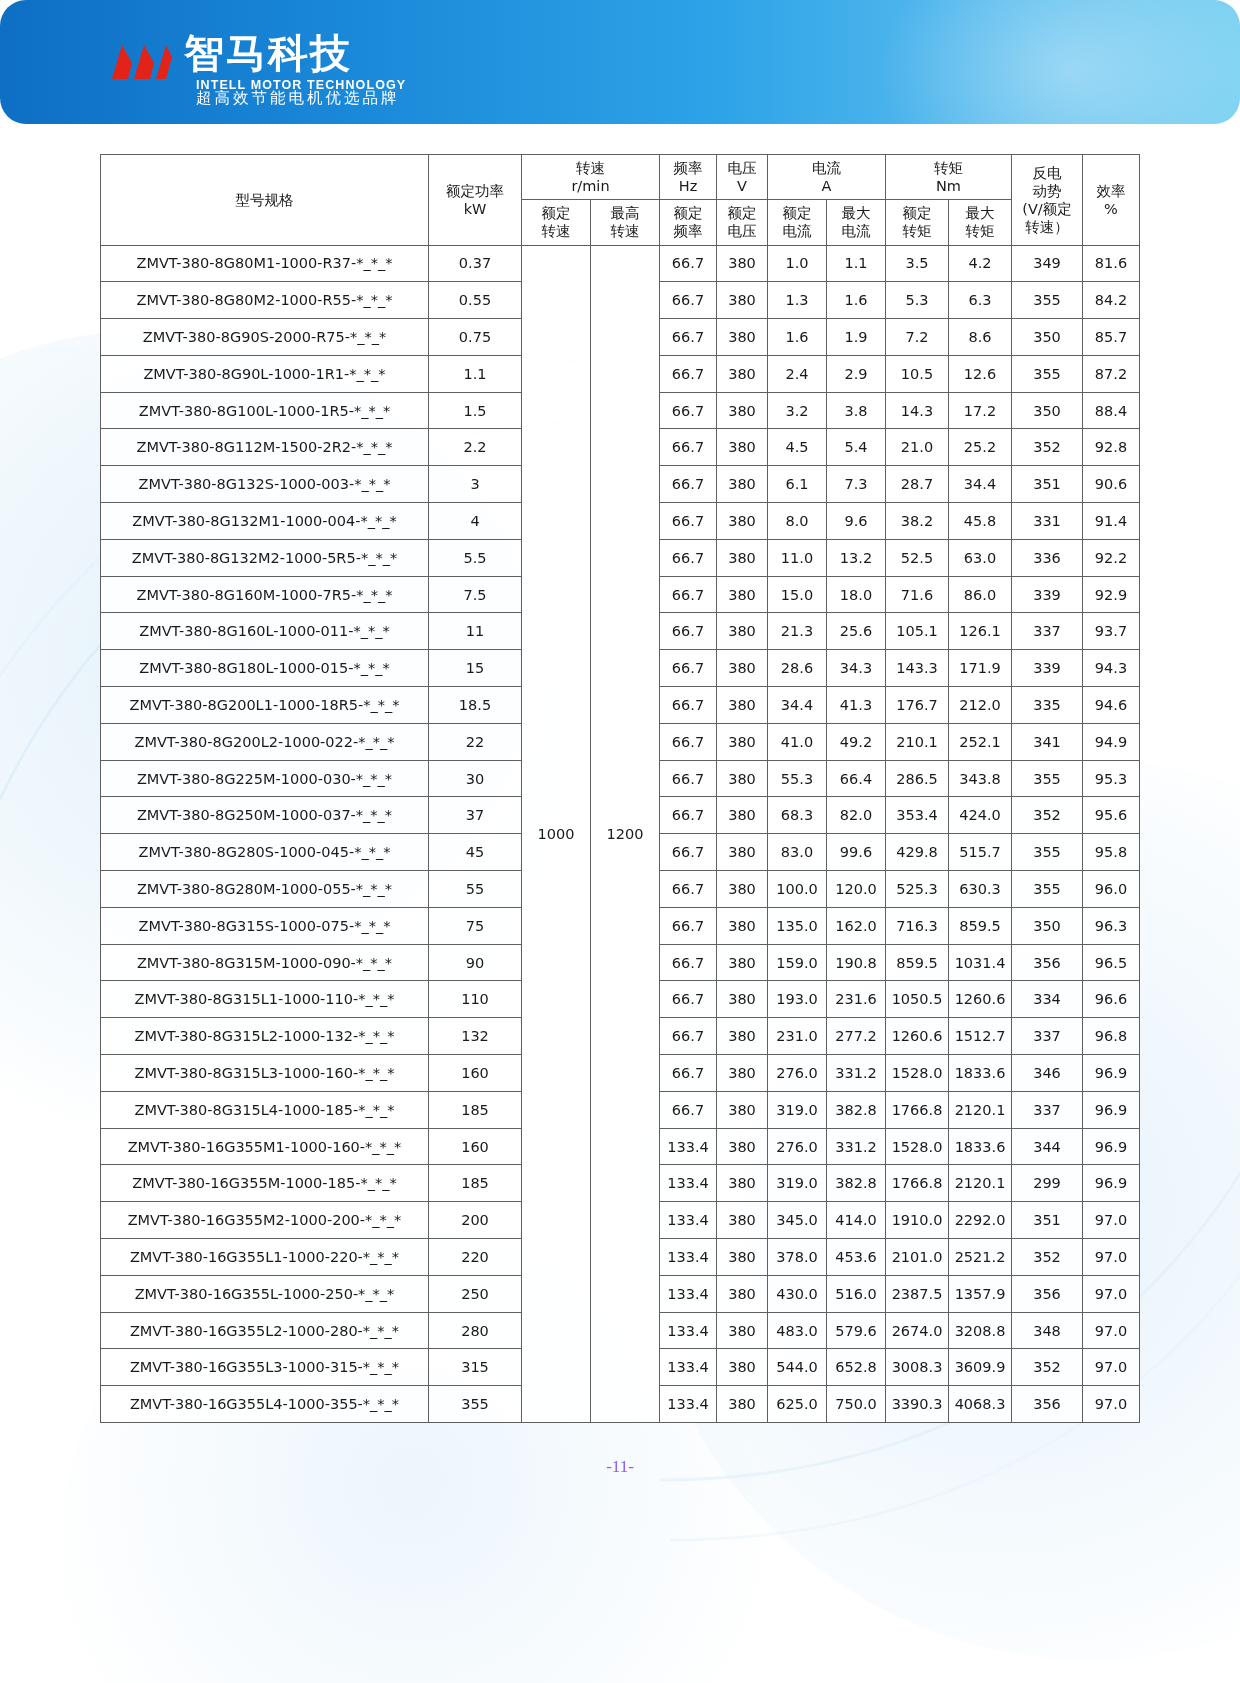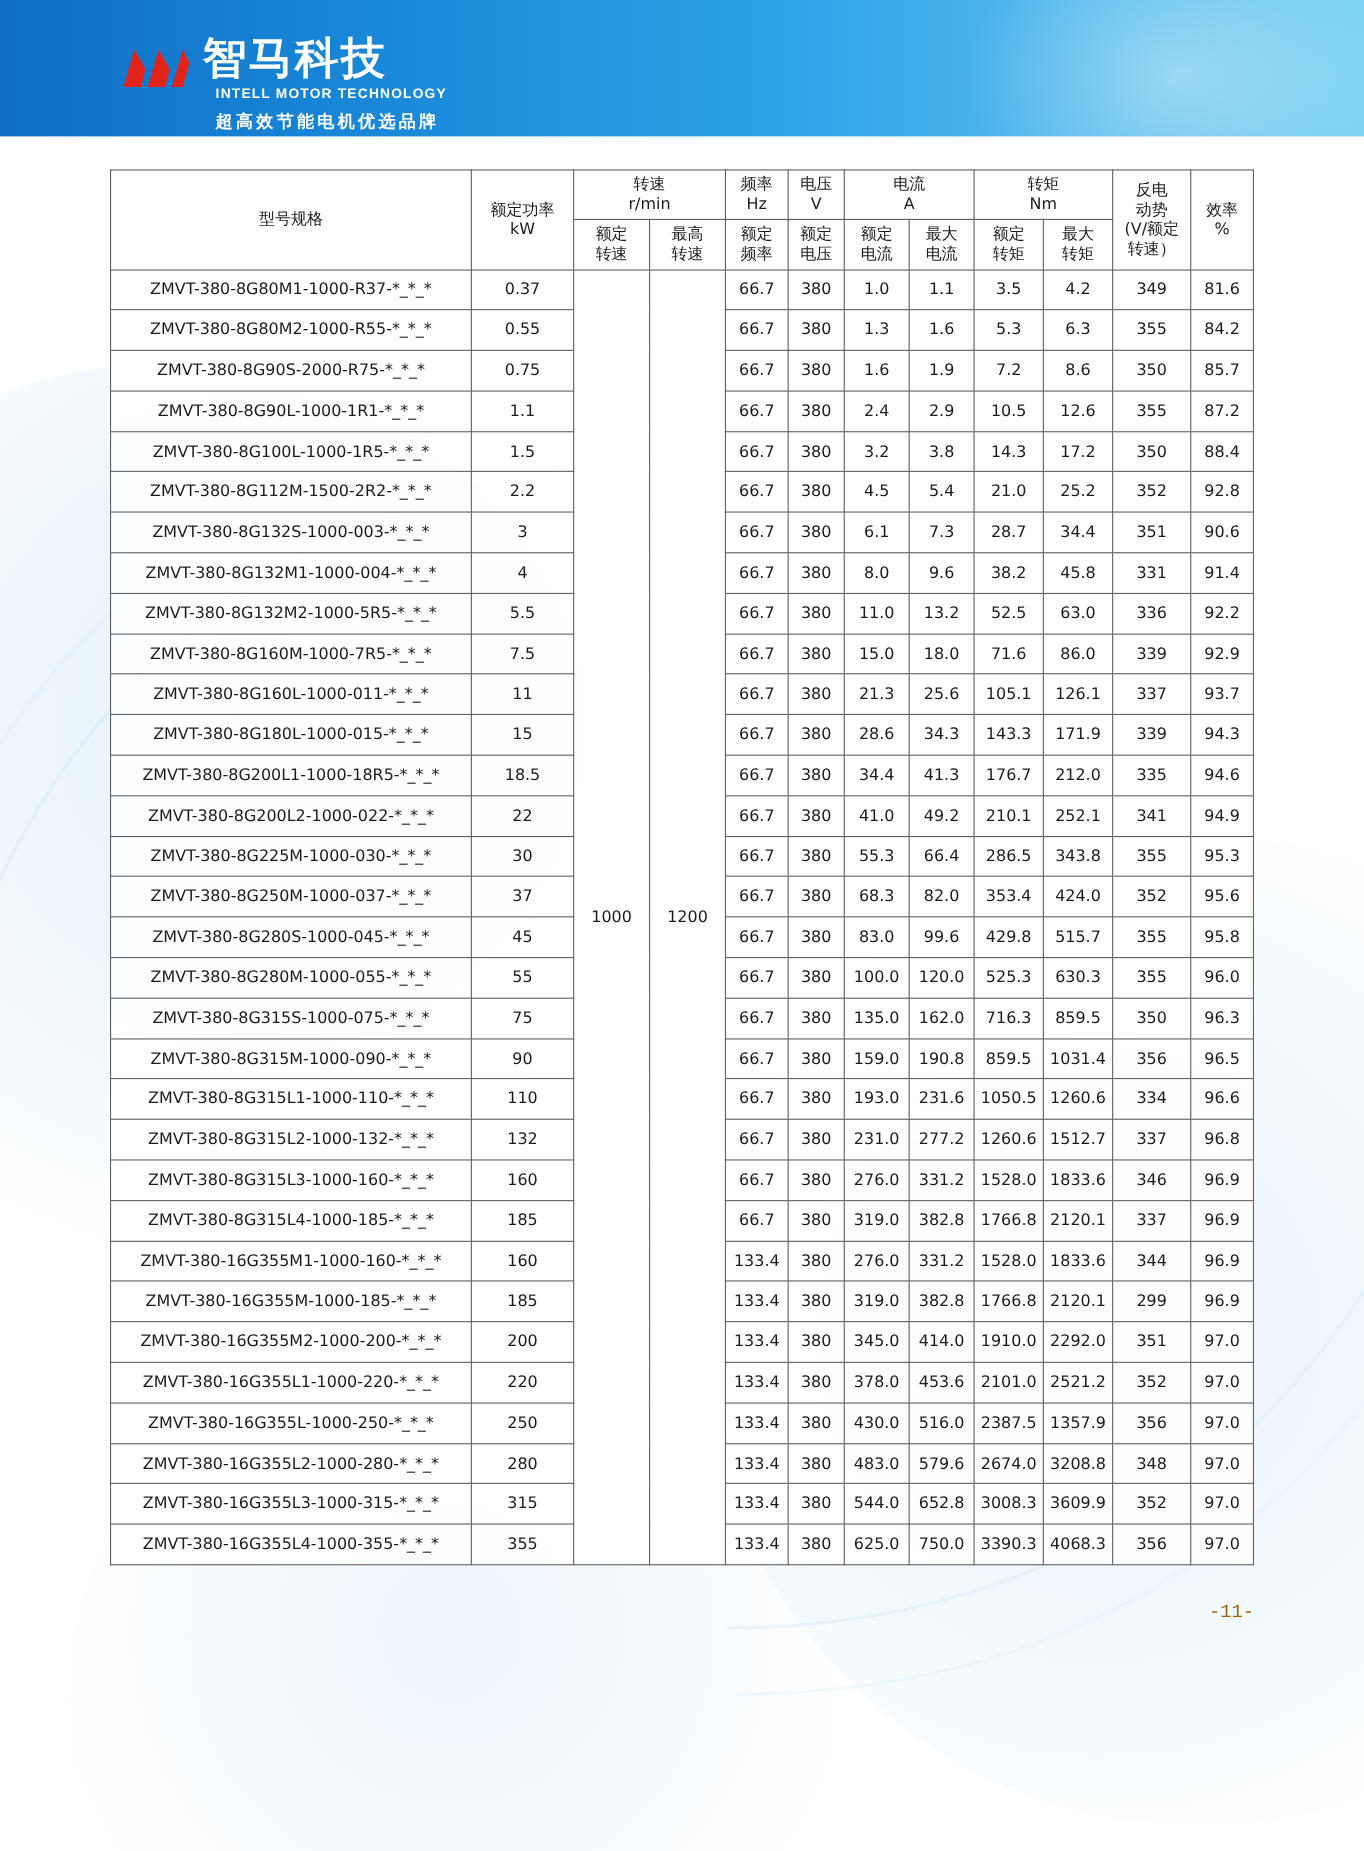--- a/index.html
+++ b/index.html
@@ -27,20 +27,21 @@
   .bg-deco .arcs{position:absolute;left:-120px;top:300px;width:760px;height:900px;opacity:.55;}
   .bg-deco .arcs2{position:absolute;right:-160px;top:700px;width:760px;height:900px;opacity:.45;}
 
   
   .header{
     position:relative;z-index:2;
     height:124px;
     background:linear-gradient(90deg,#0e6fc4 0%, #1a88d8 28%, #2ea3e8 58%, #7fd2f3 100%);
     display:flex;align-items:center;
     overflow:hidden;
+    border-radius:26px;
   }
   .header:after{
     content:"";position:absolute;right:-40px;top:-80px;width:420px;height:300px;
     background:radial-gradient(ellipse at center, rgba(255,255,255,.35) 0%, rgba(255,255,255,0) 65%);
   }
   .logo-wrap{display:flex;align-items:center;margin-left:108px;position:relative;z-index:3;}
   .logo-mark{
     width:66px;height:46px;margin-right:10px;
     display:flex;align-items:center;justify-content:center;
   }
@@ -48,24 +49,23 @@
   .logo-cn{
     font-size:40px;font-weight:bold;letter-spacing:2px;line-height:1;
     font-family:"DejaVu Sans","Liberation Sans",sans-serif;
   }
   .logo-en{
     font-size:12.5px;font-weight:bold;letter-spacing:1.1px;margin-top:5px;
     font-family:"Liberation Sans",sans-serif;
     padding-left:12px;
   }
   .logo-slogan{
-    position:absolute;left:196px;top:100px;z-index:3;
+    position:absolute;left:196px;top:88px;z-index:3;
     color:#ffffff;font-size:15.5px;letter-spacing:3px;
     font-family:"DejaVu Sans","Liberation Sans",sans-serif;
-    font-weight:bold;
   }
 
   
   .sheet{position:relative;z-index:2;padding:0 100px;}
   table.spec{
     width:1040px;border-collapse:collapse;margin-top:30px;
     background:rgba(255,255,255,.72);
     font-family:"DejaVu Sans","Liberation Sans",sans-serif;
   }
   table.spec th, table.spec td{
@@ -86,23 +86,23 @@
   .c-power{width:88px;margin-left:44px;}
   .c-rpm{width:64px;}
   .c-freq{width:52px;}
   .c-volt{width:46px;}
   .c-cur{width:54px;}
   .c-torq{width:58px;}
   .c-emf{width:66px;}
   .c-eff{width:52px;}
   .footer{
     position:relative;z-index:2;
-    text-align:right;margin-top:34px;
-    font-size:17px;color:#a16207;
-    font-family:Liberation Mono, monospace;
+    text-align:center;margin-top:34px;
+    font-size:17px;color:#8b5cf6;
+    font-family:Liberation Serif, serif;
   }
 </style>
 </head>
 <body>
 
 <div class="bg-deco">
   <div class="c1"></div>
   <div class="c2"></div>
   <div class="c3"></div>
   <svg class="arcs" viewBox="0 0 760 900" fill="none">

